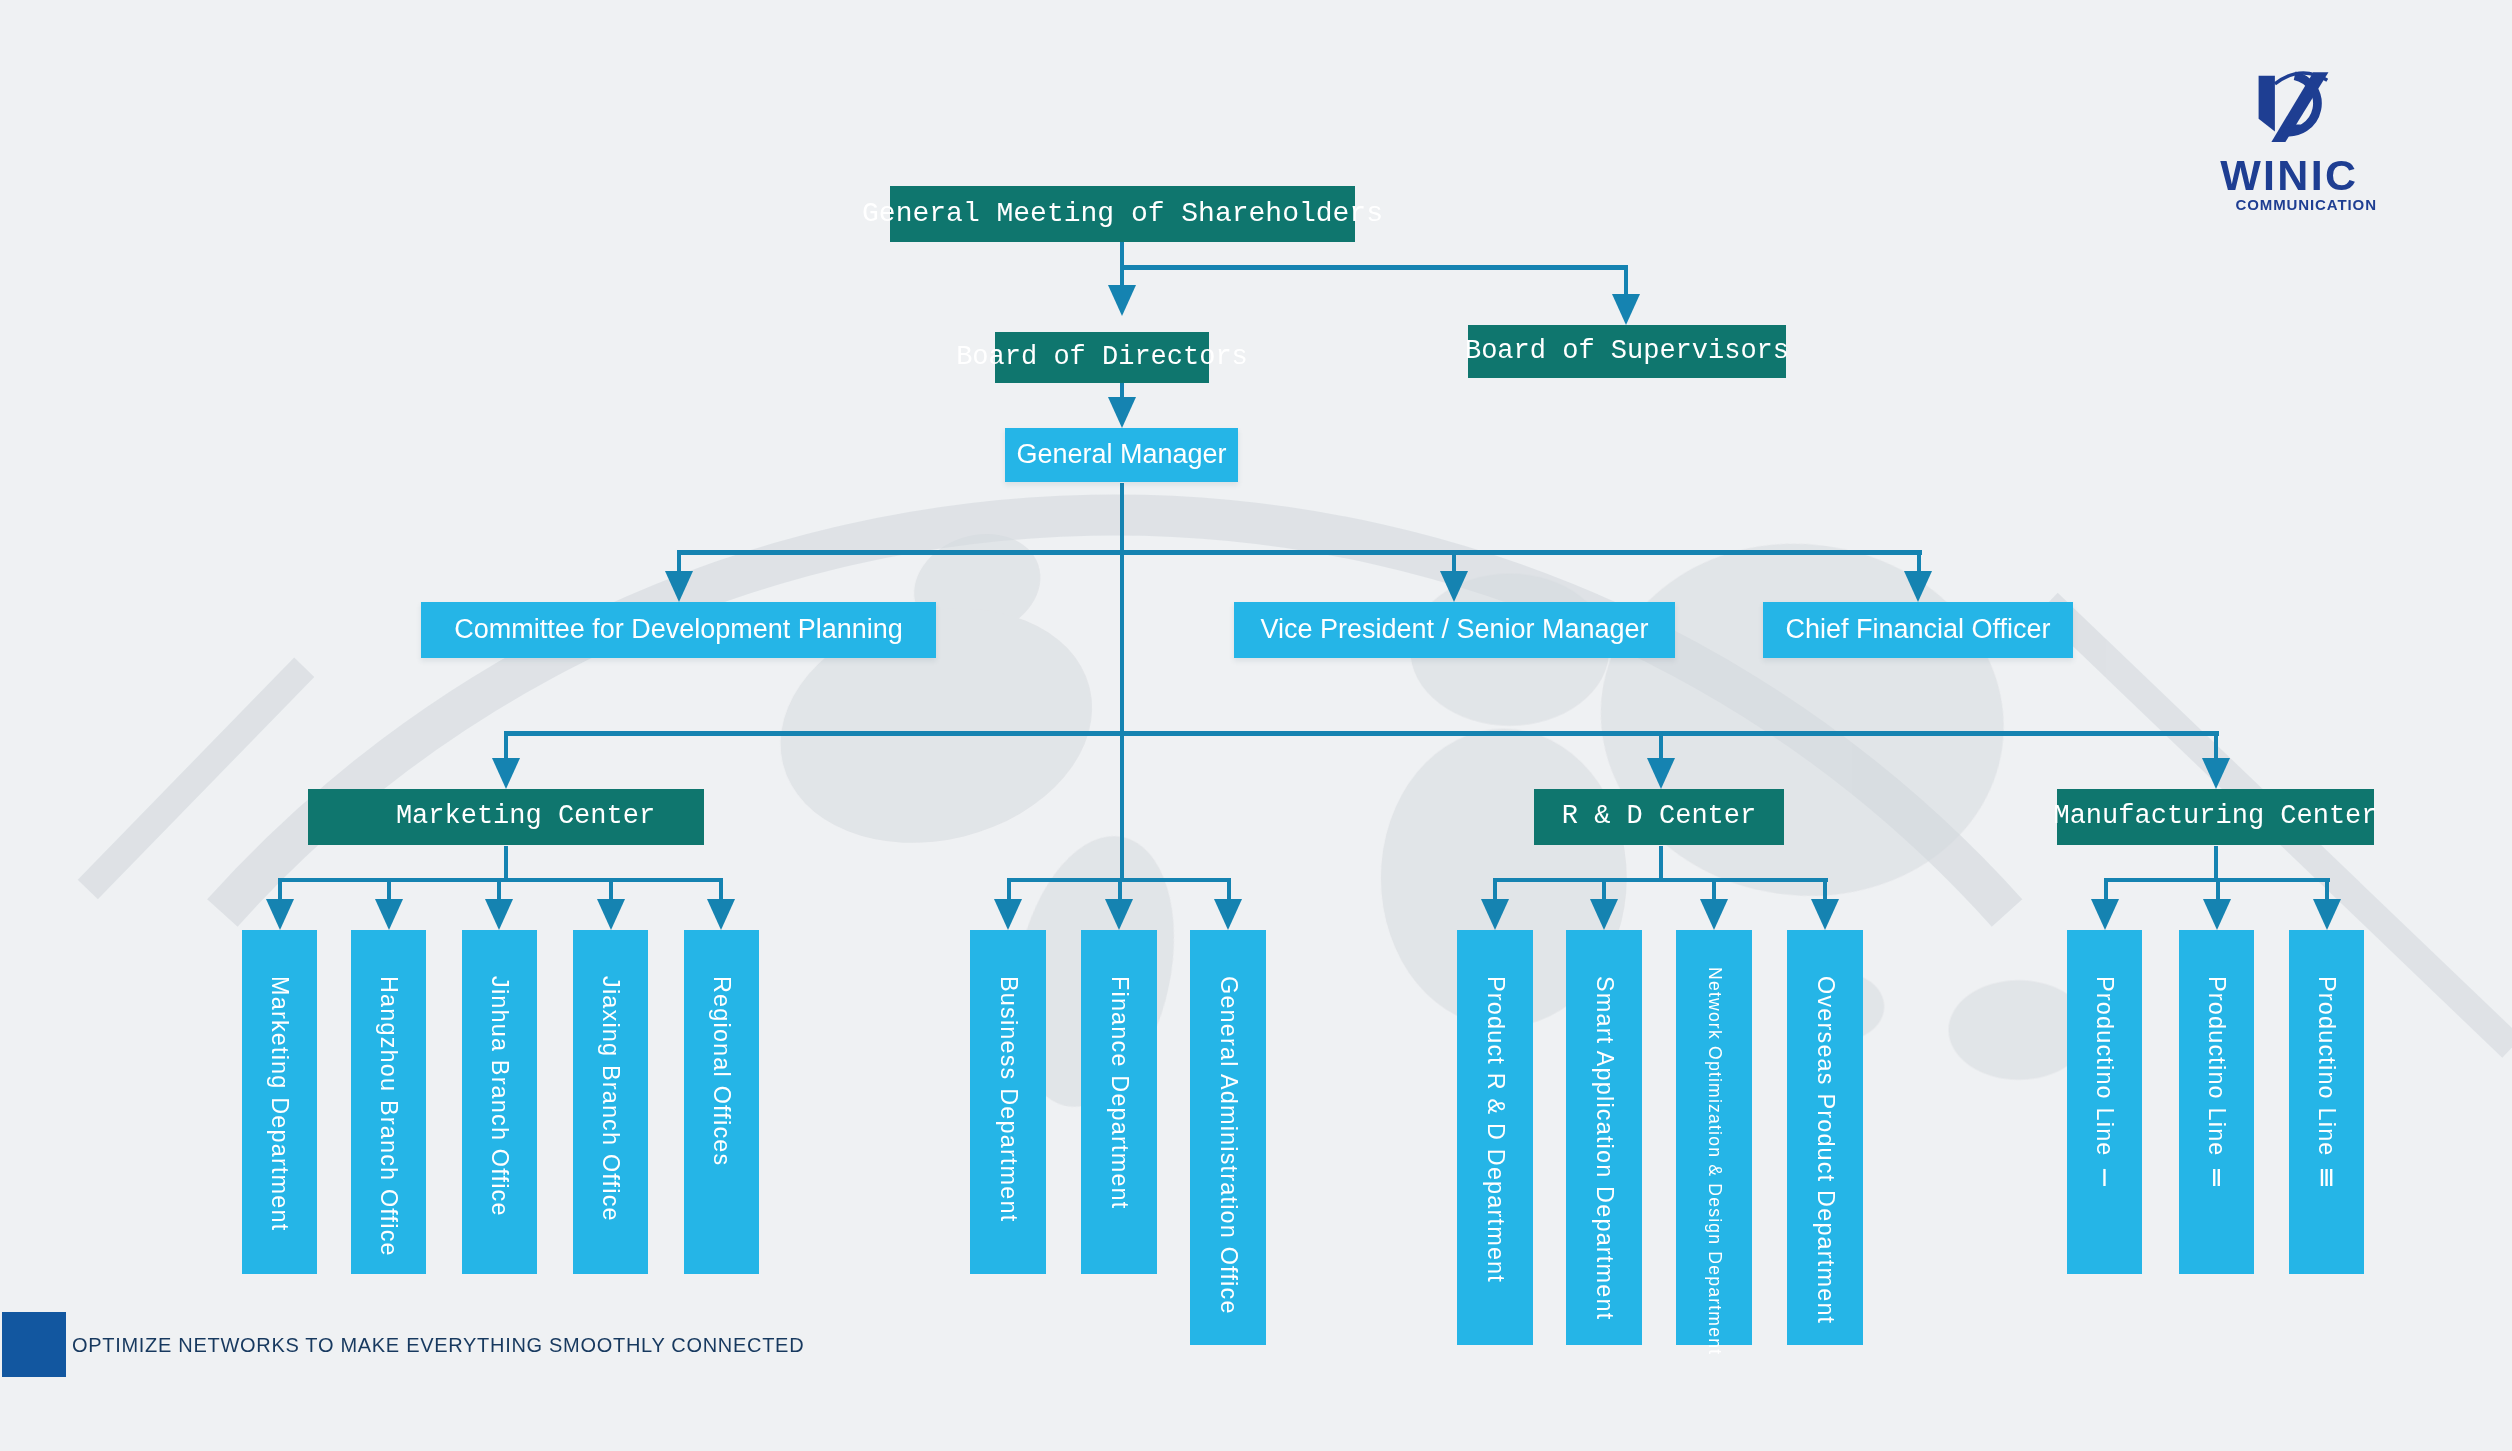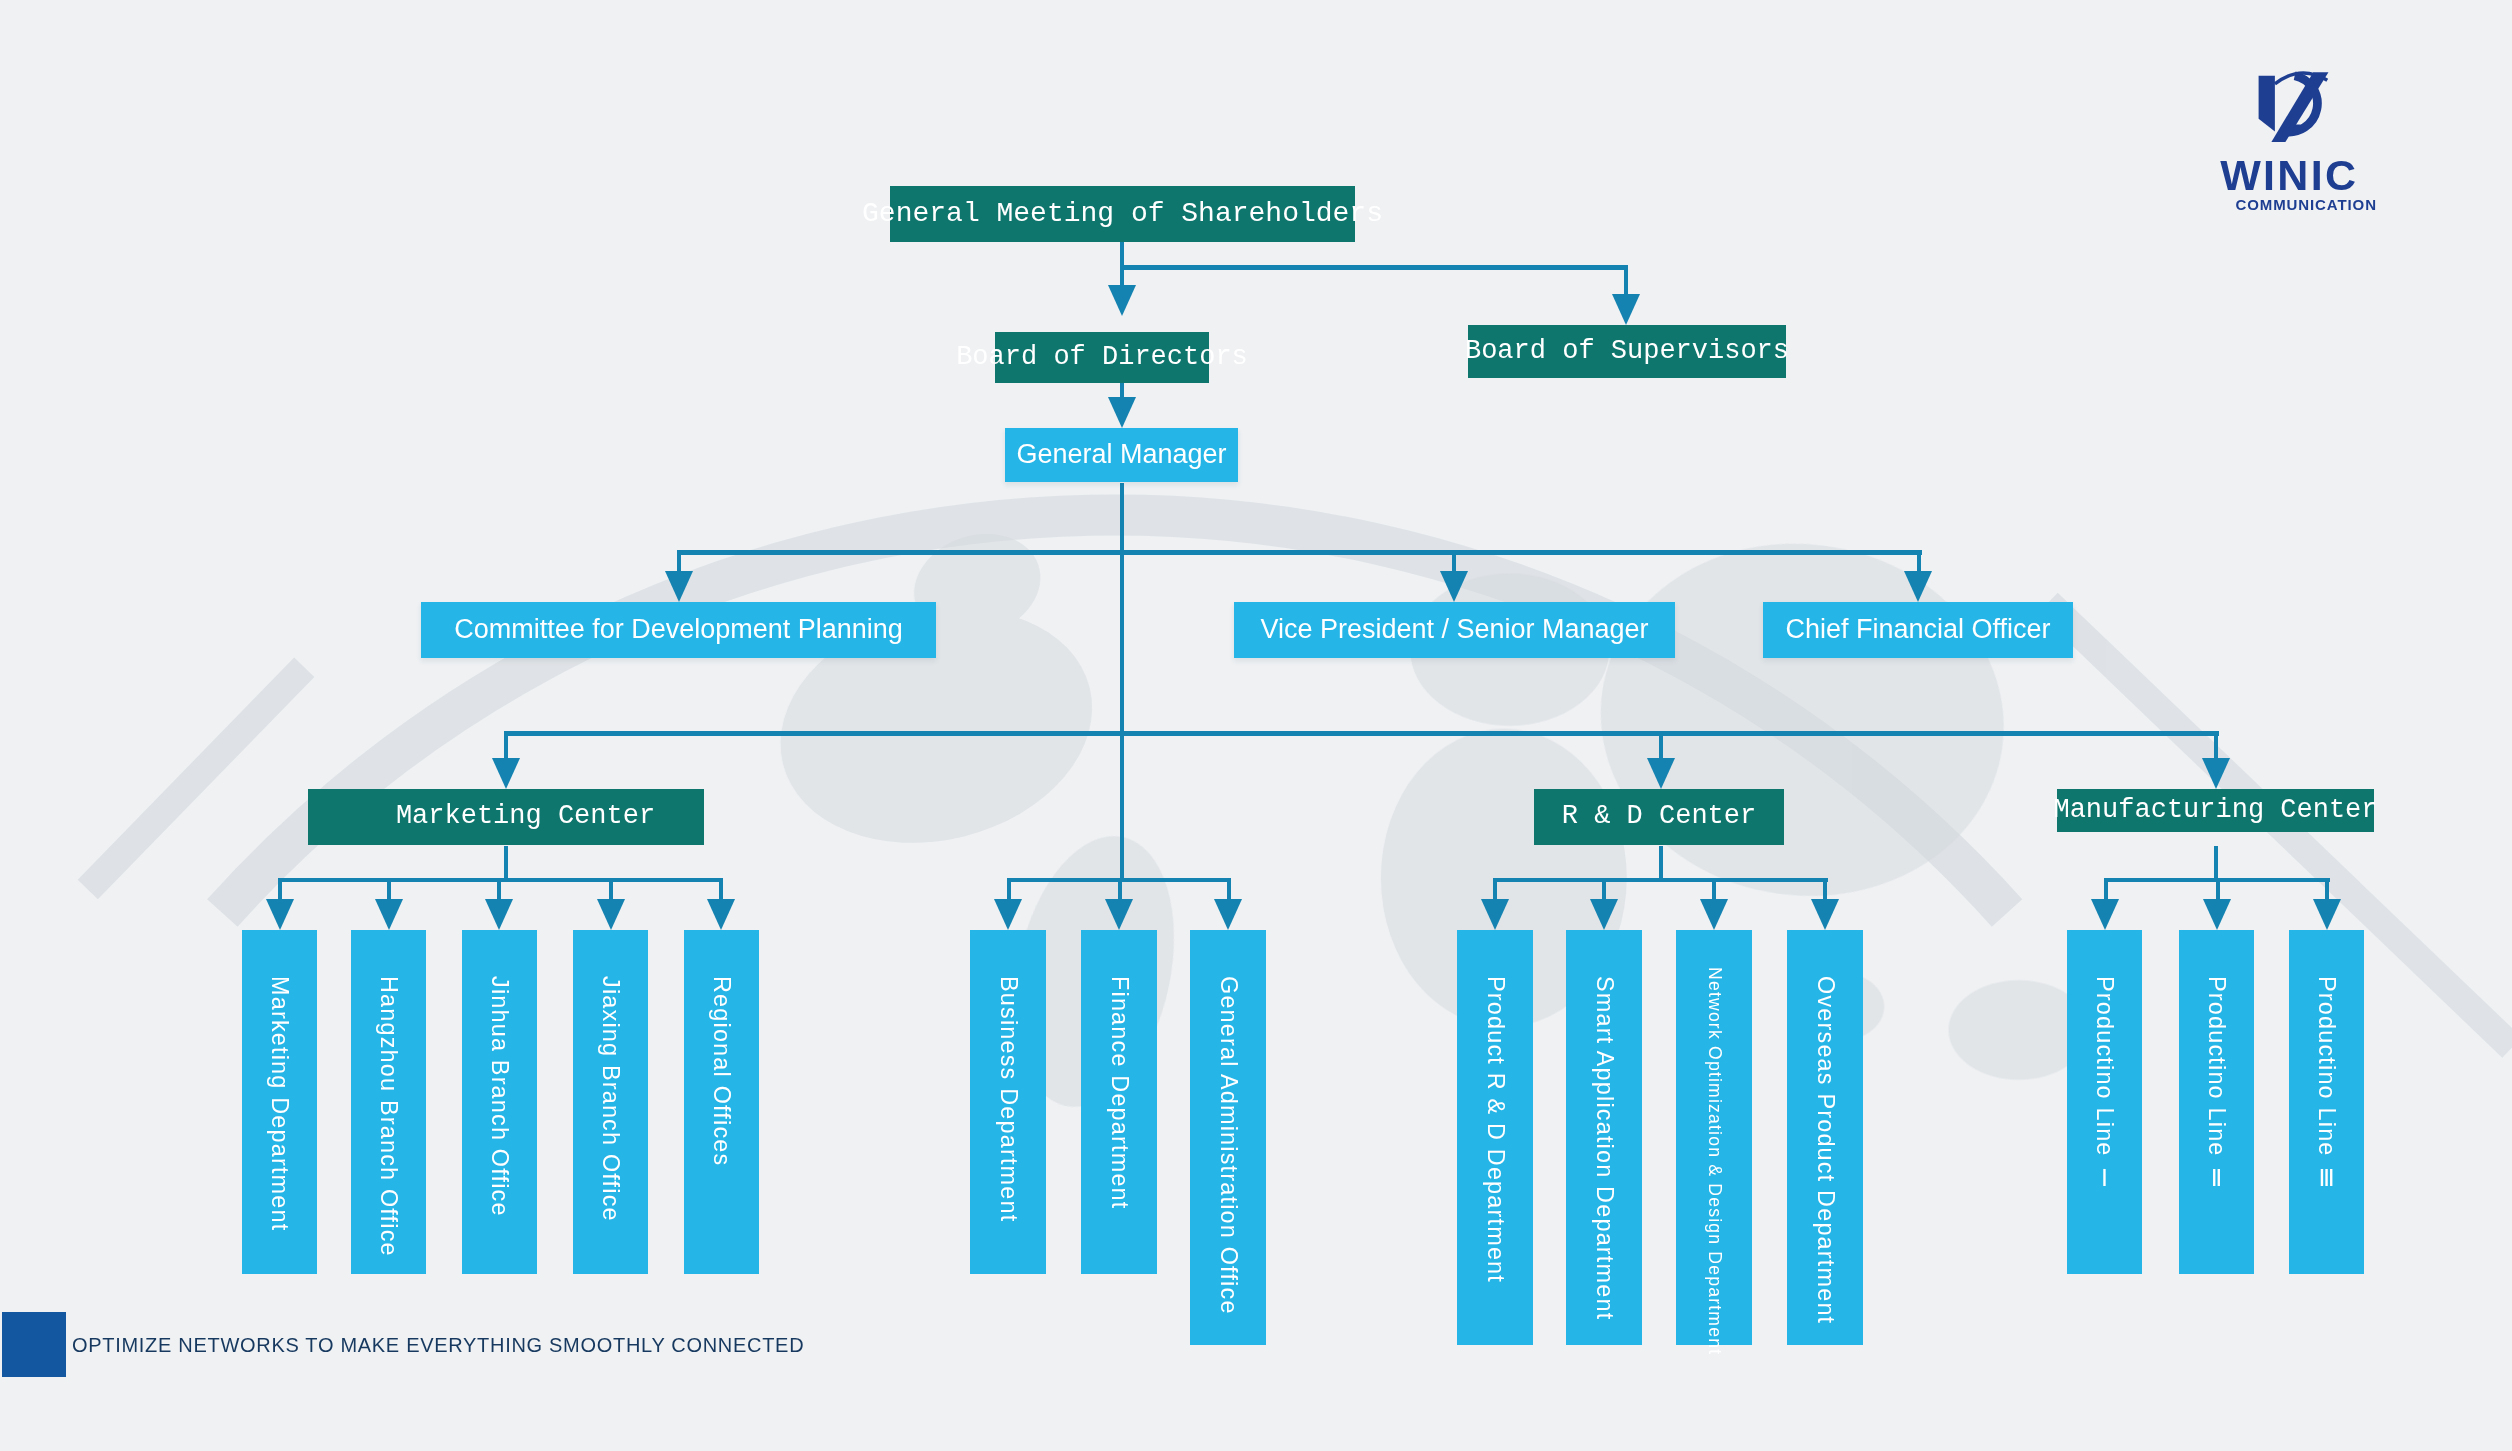--- a/index.html
+++ b/index.html
@@ -150,21 +150,21 @@
   <div class="b bd" style="left:1468px;top:325px;width:318px;height:53px;">Board of Supervisors</div>
 
   <div class="b bl" style="left:1005px;top:428px;width:233px;height:54px;">General Manager</div>
 
   <div class="b bl" style="left:421px;top:602px;width:515px;height:56px;">Committee for Development Planning</div>
   <div class="b bl" style="left:1234px;top:602px;width:441px;height:56px;">Vice President / Senior Manager</div>
   <div class="b bl" style="left:1763px;top:602px;width:310px;height:56px;">Chief Financial Officer</div>
 
   <div class="b bd" style="left:308px;top:789px;width:396px;height:56px;padding-left:39px;">Marketing Center</div>
   <div class="b bd" style="left:1534px;top:789px;width:250px;height:56px;">R &amp; D Center</div>
-  <div class="b bd" style="left:2057px;top:789px;width:317px;height:43px;">Manufacturing Center</div>
+  <div class="b bd" style="left:2057px;top:789px;width:317px;height:56px;">Manufacturing Center</div>
 
   <div class="col" style="left:242px;top:930px;width:75px;height:344px;">
       <span>Marketing Department</span>
     </div>
   <div class="col" style="left:351px;top:930px;width:75px;height:344px;">
       <span>Hangzhou Branch Office</span>
     </div>
   <div class="col" style="left:462px;top:930px;width:75px;height:344px;">
       <span>Jinhua Branch Office</span>
     </div>

